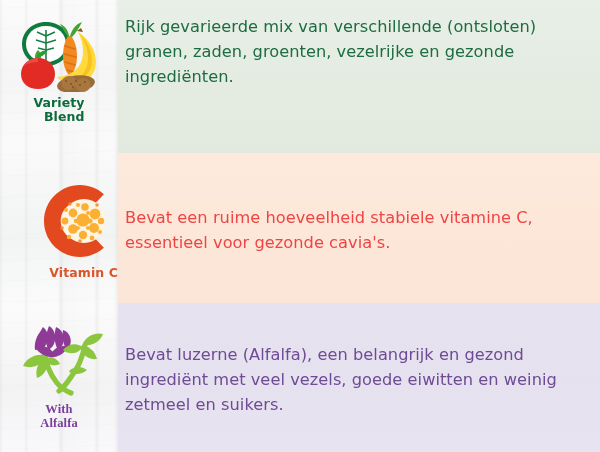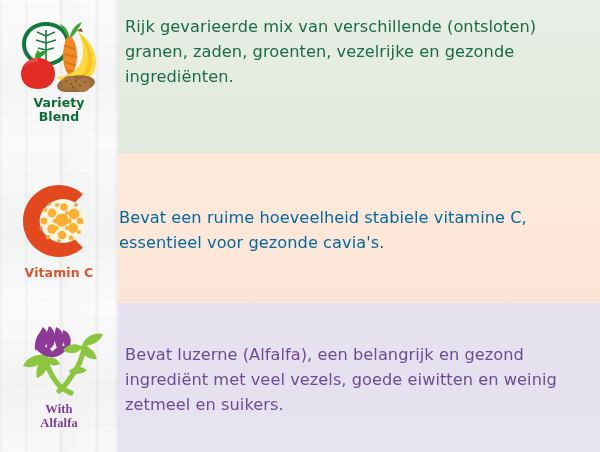--- a/index.html
+++ b/index.html
@@ -97,38 +97,38 @@
   }
   .badge-label {
     text-align: center;
     font-weight: bold;
     line-height: 1.12;
     letter-spacing: .1px;
     white-space: pre-line;
   }
 
   .badge-1 { padding-top: 16px; }
-  .badge-1 .badge-label { font-size: 12.5px; color: #0d6b3b; margin-top: 4px; }
-
-  .badge-2 { padding-top: 30px; }
+  .badge-1 .badge-label { font-size: 12.5px; color: #0d6b3b; margin-top: 4px; text-align: right; }
+
+  .badge-2 { padding-top: 30px; align-items: flex-end; }
   .badge-2 .badge-label { font-size: 12.5px; color: #d9552a; margin-top: 7px; }
 
   .badge-3 { padding-top: 22px; }
   .badge-3 .badge-label { font-size: 12.5px; color: #7a3f9d; margin-top: 5px; font-family: Liberation Serif, serif; }
 
   
   .desc {
     flex: 1 1 auto;
     font-size: 16.2px;
     line-height: 25px;
     letter-spacing: .05px;
     padding-right: 16px;
   }
   .desc-1 { color: #1d6b43; padding-top: 14px; padding-left: 7px; }
-  .desc-2 { color: #0369a1; padding-top: 52px; padding-left: 1px; }
+  .desc-2 { color: #ef4444; padding-top: 52px; padding-left: 7px; }
   .desc-3 { color: #6f4a96; padding-top: 39px; padding-left: 7px; }
 </style>
 </head>
 <body>
 
 <div id="product-features">
 
   <div class="band band-1"></div>
   <div class="band band-2"></div>
   <div class="band band-3"></div>

